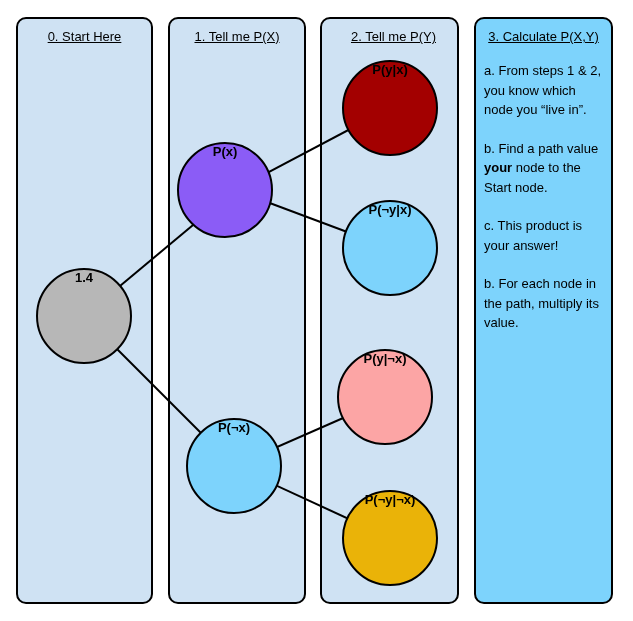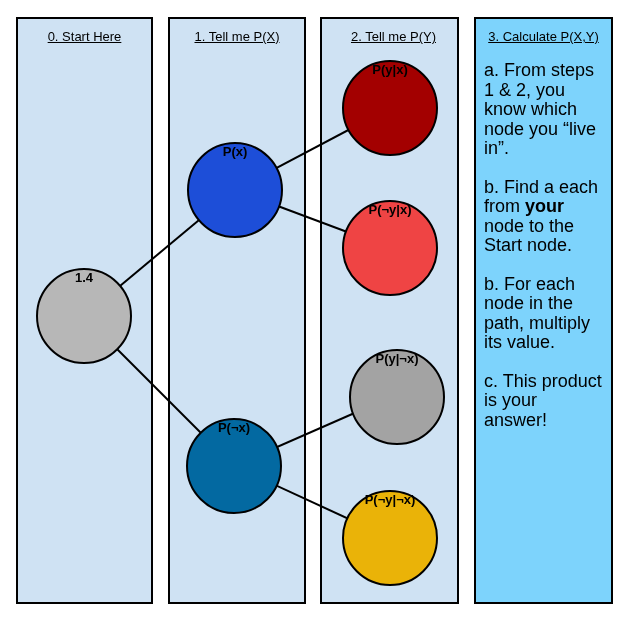--- a/index.html
+++ b/index.html
@@ -13,40 +13,40 @@
     width: 633px;
     height: 621px;
     background: #ffffff;
     overflow: hidden;
   }
   .column {
     position: absolute;
     top: 17px;
     height: 587px;
     border: 2px solid #000000;
-    border-radius: 0;
+    border-radius: 10px;
     box-sizing: border-box;
     z-index: 1;
   }
   .col-0 { left: 16px;  width: 137px; }
   .col-1 { left: 168px; width: 138px; }
   .col-2 { left: 320px; width: 139px; }
   .col-3 { left: 474px; width: 139px; }
   .col-header {
     margin-top: 10px;
     text-align: center;
     font-size: 13px;
     color: #000000;
     text-decoration: underline;
     white-space: nowrap;
   }
   .instructions {
     margin-top: 17px;
     padding: 0 8px;
-    font-size: 18px;
+    font-size: 13px;
     line-height: 19.5px;
     color: #000000;
   }
   .instructions p {
     margin: 0 0 19px 0;
   }
   .edges-layer {
     position: absolute;
     left: 0;
     top: 0;
@@ -92,52 +92,52 @@
   </div>
 
   <div class="column col-2" style="background: rgb(207, 226, 243); border-color: rgb(0, 0, 0); padding-left: 8px;">
     <div class="col-header">2. Tell me P(Y)</div>
   </div>
 
   <div class="column col-3" style="background: #7dd3fc; border-color: rgb(0, 0, 0);">
     <div class="col-header">3. Calculate P(X,Y)</div>
     <div class="instructions">
       <p>a. From steps 1 &amp; 2, you know which node you “live in”.</p>
-      <p><span>b. Find a each from </span><b>your</b><span> node to the Start node.</span></p>
+      <p><span>b. Find a path value </span><b>your</b><span> node to the Start node.</span></p>
+      <p>c. This product is your answer!</p>
       <p>b. For each node in the path, multiply its value.</p>
-      <p>c. This product is your answer!</p>
     </div>
   </div>
 
   <svg class="edges-layer" width="633" height="621">
       <line x1="84" y1="316" x2="235" y2="190" stroke="#000000" stroke-width="2"></line>
       <line x1="84" y1="316" x2="234" y2="466" stroke="#000000" stroke-width="2"></line>
       <line x1="235" y1="190" x2="390" y2="108" stroke="#000000" stroke-width="2"></line>
       <line x1="235" y1="190" x2="390" y2="248" stroke="#000000" stroke-width="2"></line>
       <line x1="234" y1="466" x2="391" y2="397" stroke="#000000" stroke-width="2"></line>
       <line x1="234" y1="466" x2="390" y2="538" stroke="#000000" stroke-width="2"></line>
     </svg>
 
   <div class="nodes-layer">
       <div class="node" style="left: 36px; top: 268px; width: 96px; height: 96px; background: rgb(183, 183, 183); border-color: rgb(0, 0, 0);">
         <span class="node-label">1.4</span>
       </div>
-      <div class="node" style="left: 187px; top: 142px; width: 96px; height: 96px; background: #1d4ed8; border-color: rgb(0, 0, 0);">
+      <div class="node" style="left: 177px; top: 142px; width: 96px; height: 96px; background: #8b5cf6; border-color: rgb(0, 0, 0);">
         <span class="node-label">P(x)</span>
       </div>
-      <div class="node" style="left: 186px; top: 418px; width: 96px; height: 96px; background: #0369a1; border-color: rgb(0, 0, 0);">
+      <div class="node" style="left: 186px; top: 418px; width: 96px; height: 96px; background: #7dd3fc; border-color: rgb(0, 0, 0);">
         <span class="node-label">P(¬x)</span>
       </div>
       <div class="node" style="left: 342px; top: 60px; width: 96px; height: 96px; background: rgb(163, 0, 0); border-color: rgb(0, 0, 0);">
         <span class="node-label">P(y|x)</span>
       </div>
-      <div class="node" style="left: 342px; top: 200px; width: 96px; height: 96px; background: #ef4444; border-color: rgb(0, 0, 0);">
+      <div class="node" style="left: 342px; top: 200px; width: 96px; height: 96px; background: #7dd3fc; border-color: rgb(0, 0, 0);">
         <span class="node-label">P(¬y|x)</span>
       </div>
-      <div class="node" style="left: 349px; top: 349px; width: 96px; height: 96px; background: #a3a3a3; border-color: rgb(0, 0, 0);">
+      <div class="node" style="left: 337px; top: 349px; width: 96px; height: 96px; background: #fca5a5; border-color: rgb(0, 0, 0);">
         <span class="node-label">P(y|¬x)</span>
       </div>
       <div class="node" style="left: 342px; top: 490px; width: 96px; height: 96px; background: #eab308; border-color: rgb(0, 0, 0);">
         <span class="node-label">P(¬y|¬x)</span>
       </div>
     </div>
 
 </div>
 
 </body></html>

